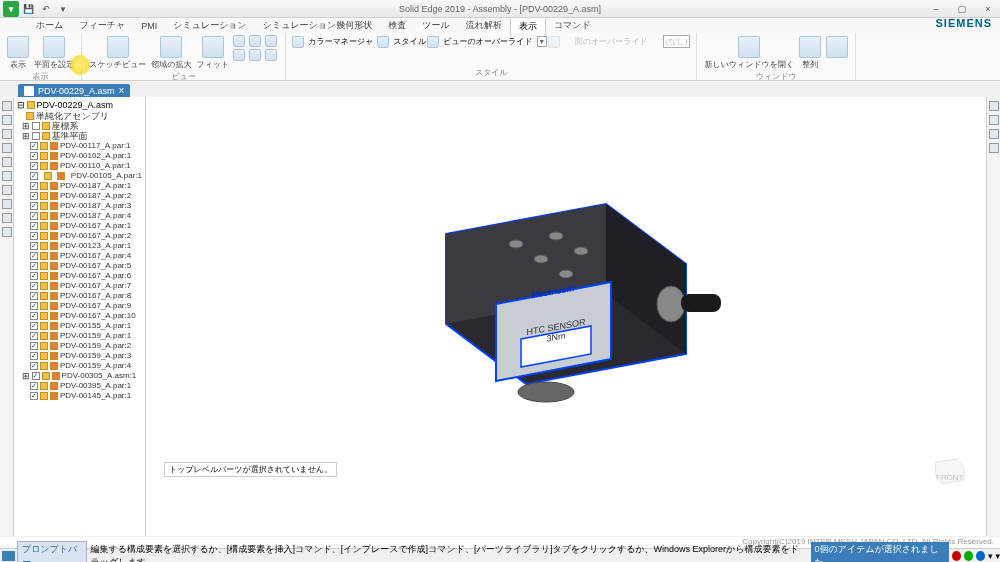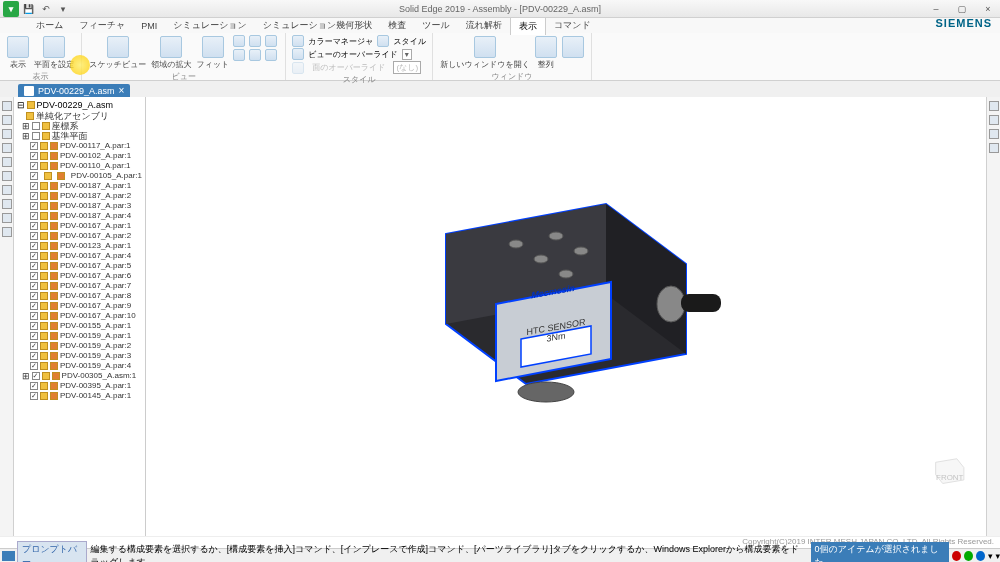--- a/index.html
+++ b/index.html
@@ -115,33 +115,33 @@
         <div class="rbtn-icon sm"></div>
         <div class="rbtn-icon sm"></div>
         <div class="rbtn-icon sm"></div>
         <div class="rbtn-icon sm"></div>
         <div class="rbtn-icon sm"></div>
       </div>
     </div>
     <div class="ribbon-grp-lbl">ビュー</div>
   </div>
   <div class="ribbon-group" style="min-width:140px;">
-    <div style="display:flex;flex-direction:column;gap:1px;">
+    <div style="display:flex;gap:1px;">
       <div style="display:flex;gap:4px;align-items:center;">
         <span class="rbtn-icon sm"></span>
         <span style="font-size:8px;">カラーマネージャ</span>
         <span class="rbtn-icon sm"></span>
         <span style="font-size:8px;">スタイル</span>
       </div>
       <div style="display:flex;gap:4px;align-items:center;">
         <span class="rbtn-icon sm"></span>
         <span style="font-size:8px;">ビューのオーバーライド</span>
         <span class="combo">▾</span>
       </div>
-      <div style="display:flex;gap:8px;align-items:center;text-align:right;">
+      <div style="display:flex;gap:15px;align-items:center;text-align:right;">
         <span class="rbtn-icon sm" style="opacity:.4;"></span>
         <span style="font-size:8px;color:#bbb;">面のオーバーライド</span>
         <span class="combo" style="color:#bbb;">(なし)</span>
       </div>
     </div>
     <div class="ribbon-grp-lbl">スタイル</div>
   </div>
   <div class="ribbon-group">
     <div class="ribbon-btns">
       <div class="rbtn">
@@ -384,20 +384,21 @@
       <text x="167" y="150" text-anchor="middle" fill="#0030c0" font-size="16" font-weight="bold" font-style="italic" transform="skewY(-10)">Mecmesin</text>
       <polygon points="135,165 205,152 205,180 135,193" fill="#fff" stroke="#0040ff" stroke-width="1.5"></polygon>
       <text x="170" y="186" text-anchor="middle" fill="#333" font-size="8" transform="skewY(-10)">HTC SENSOR</text>
       <text x="170" y="196" text-anchor="middle" fill="#333" font-size="8" transform="skewY(-10)">3Nm</text>
 
       <ellipse cx="285" cy="130" rx="14" ry="18" fill="#888" stroke="#555"></ellipse>
       <rect x="295" y="120" width="40" height="18" fill="#1a1a1a" rx="8"></rect>
 
       <ellipse cx="160" cy="218" rx="28" ry="10" fill="#666" stroke="#444"></ellipse>
     </svg>
+    <div class="bottom-msg">トップレベルバーツが選択されていません。</div>
     <svg class="compass" viewBox="0 0 40 34">
       <polygon points="6,6 30,2 38,12 38,26 14,30 6,20" fill="#f0f0f0" stroke="#bbb"></polygon>
       <text x="22" y="26" font-size="5" fill="#888" text-anchor="middle">FRONT</text>
     </svg>
   </div>
 
   <div class="right-rail">
     <div class="rail-icon"></div>
     <div class="rail-icon"></div>
     <div class="rail-icon"></div>

